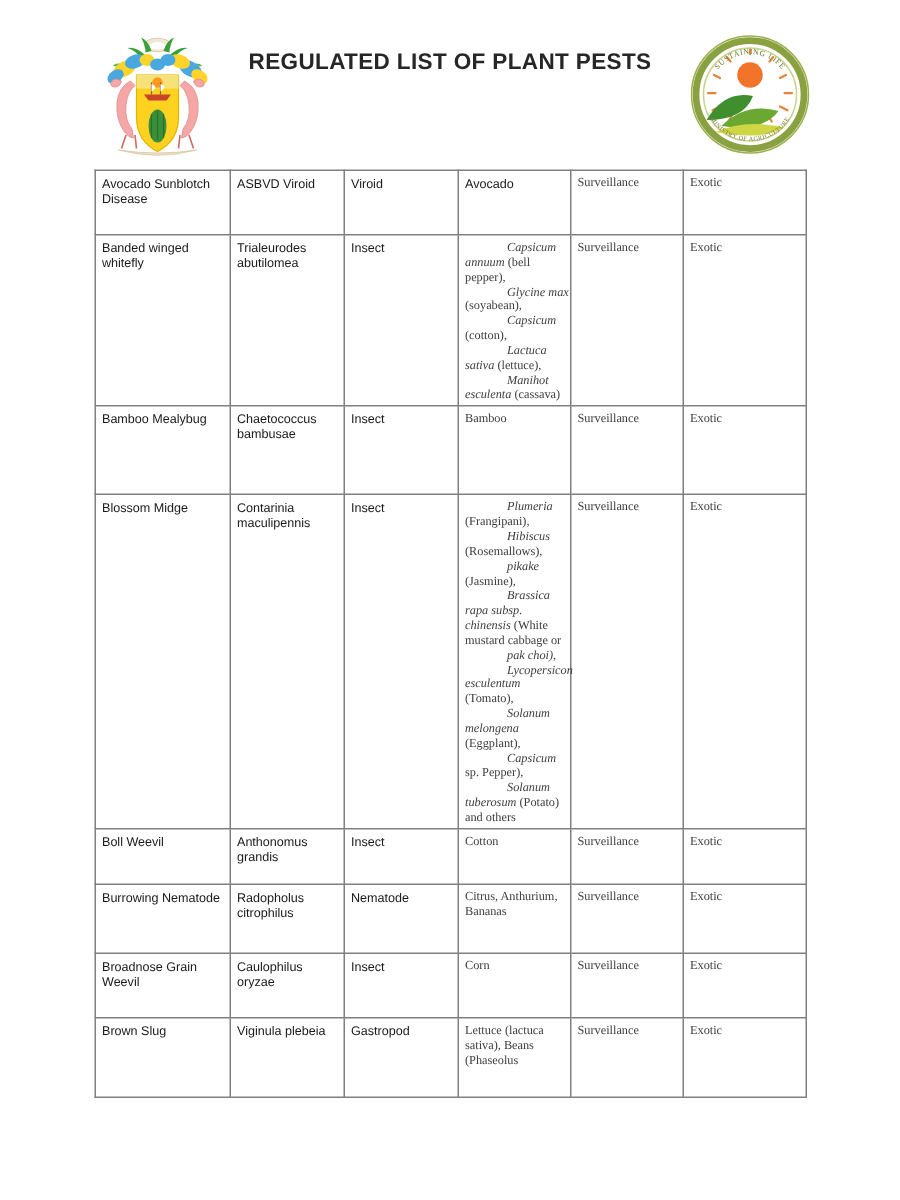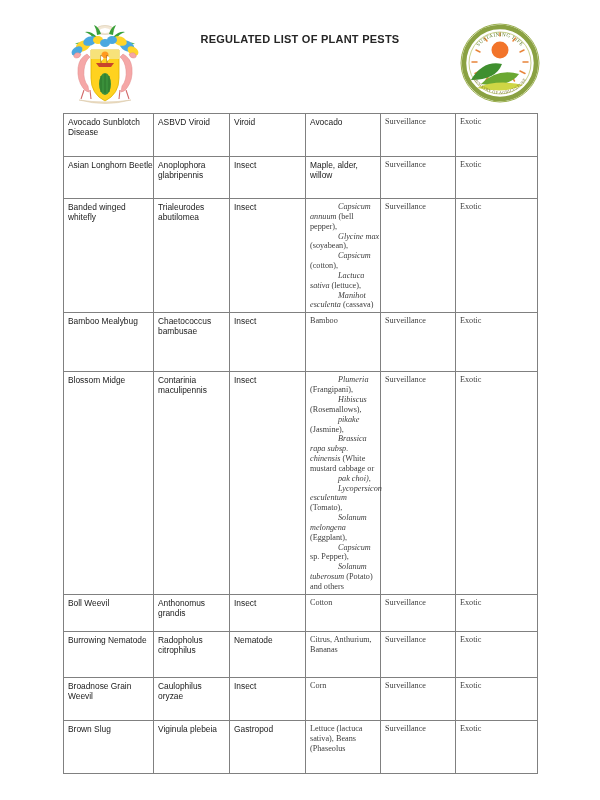--- a/index.html
+++ b/index.html
@@ -21,21 +21,21 @@
     position: relative;
     height: 95px;
     width: 600px;
   }
   .doc-title {
     position: absolute;
     left: 0;
     top: 33px;
     width: 600px;
     text-align: center;
-    font-size: 11px;
+    font-size: 15px;
     letter-spacing: 0.25px;
     font-weight: 600;
     color: #262626;
   }
   .logo-left {
     position: absolute;
     left: 57px;
     top: 24px;
     width: 96px;
     height: 82px;
@@ -220,28 +220,20 @@
 
       <tr class="r0">
         <td class="sans">Avocado Sunblotch Disease</td>
         <td class="sans">ASBVD Viroid</td>
         <td class="sans">Viroid</td>
         <td class="sans">Avocado</td>
         <td class="serif">Surveillance</td>
         <td class="serif">Exotic</td>
       </tr>
 
-      <tr class="r1">
-        <td class="sans">Asian Longhorn Beetle</td>
-        <td class="sans">Anoplophora glabripennis</td>
-        <td class="sans">Insect</td>
-        <td class="sans">Maple, alder, willow</td>
-        <td class="serif mid">Surveillance</td>
-        <td class="serif mid">Exotic</td>
-      </tr>
 
 
       <tr class="r3">
         <td class="sans">Banded winged whitefly</td>
         <td class="sans">Trialeurodes abutilomea</td>
         <td class="sans">Insect</td>
         <td class="serif"><i>Capsicum annuum</i> (bell pepper), <i>Glycine max</i> (soyabean), <i>Capsicum</i> (cotton), <i>Lactuca sativa</i> (lettuce), <i>Manihot esculenta</i> (cassava)</td>
         <td class="serif">Surveillance</td>
         <td class="serif">Exotic</td>
       </tr>

